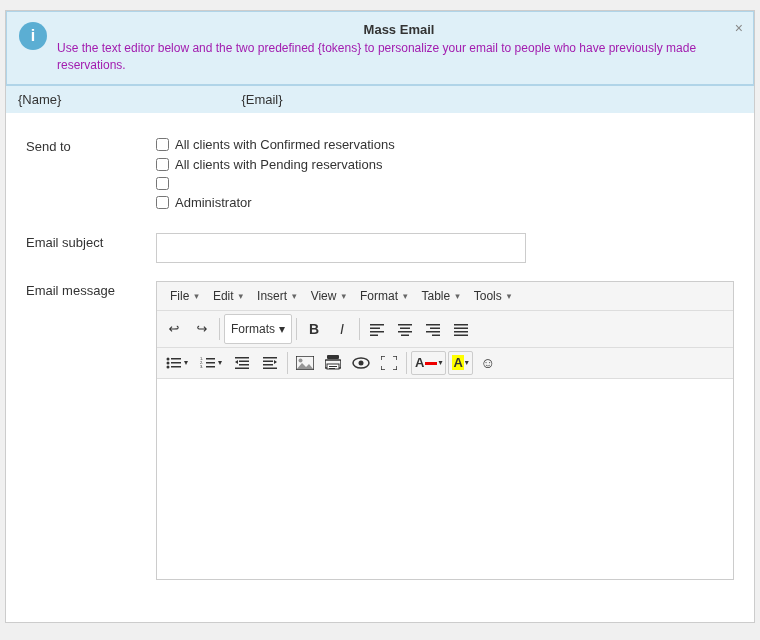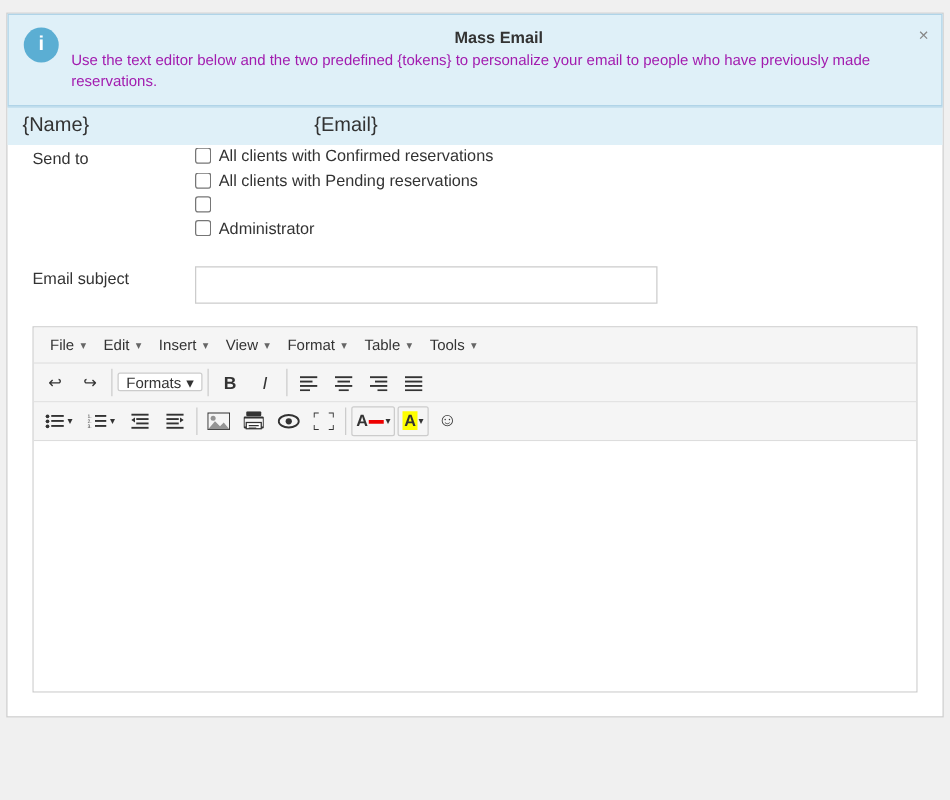--- a/index.html
+++ b/index.html
@@ -64,25 +64,25 @@
       border: none;
     }
     .tokens-row {
       background: #dff0f8;
       border-top: 1px solid #b0d4e8;
       padding: 6px 12px;
       display: flex;
       gap: 180px;
     }
     .token {
-      font-size: 16px;
+      font-size: 13px;
       color: #333;
     }
     .form-body {
-      padding: 1px 20px;
+      padding: 24px 20px;
     }
     .form-row {
       display: flex;
       align-items: flex-start;
       margin-bottom: 18px;
     }
     .form-label {
       width: 130px;
       min-width: 130px;
       font-size: 13px;
@@ -169,21 +169,21 @@
       color: #333;
       border-radius: 2px;
     }
     .toolbar-separator {
       width: 1px;
       height: 22px;
       background: #ccc;
       margin: 0 2px;
     }
     .formats-btn {
-      height: 15px;
+      height: 30px;
       display: flex;
       align-items: center;
       justify-content: center;
       cursor: pointer;
       border: 1px solid #ccc;
       background: #fff;
       font-size: 12px;
       color: #333;
       border-radius: 2px;
       padding: 0 6px;
@@ -276,20 +276,21 @@
 
 
     <div class="form-row">
       <div class="form-label">Email subject</div>
       <div class="form-field">
         <input type="text" class="email-subject-input" style="">
       </div>
     </div>
 
     <div class="form-row">
+      <div class="form-label">Email message</div>
       <div class="form-field">
         <div class="editor-container">
 
           <div class="editor-menubar">
             <button class="menu-item">
               <span>File</span>
               <span class="menu-arrow">▾</span>
             </button>
             <button class="menu-item">
               <span>Edit</span>

